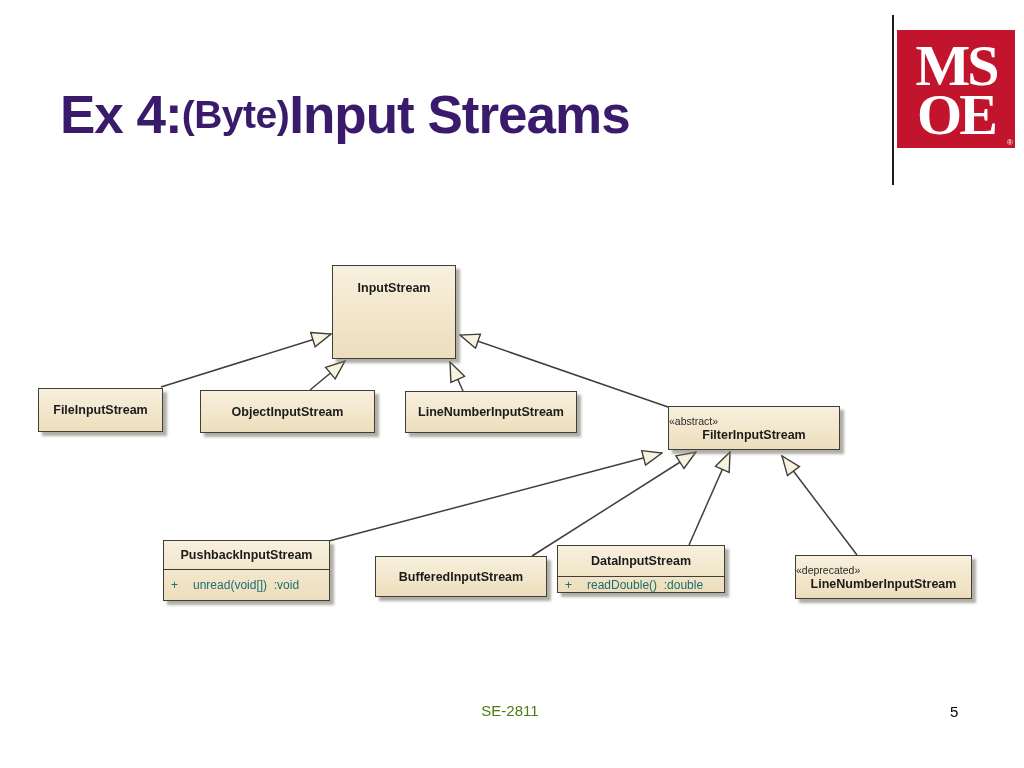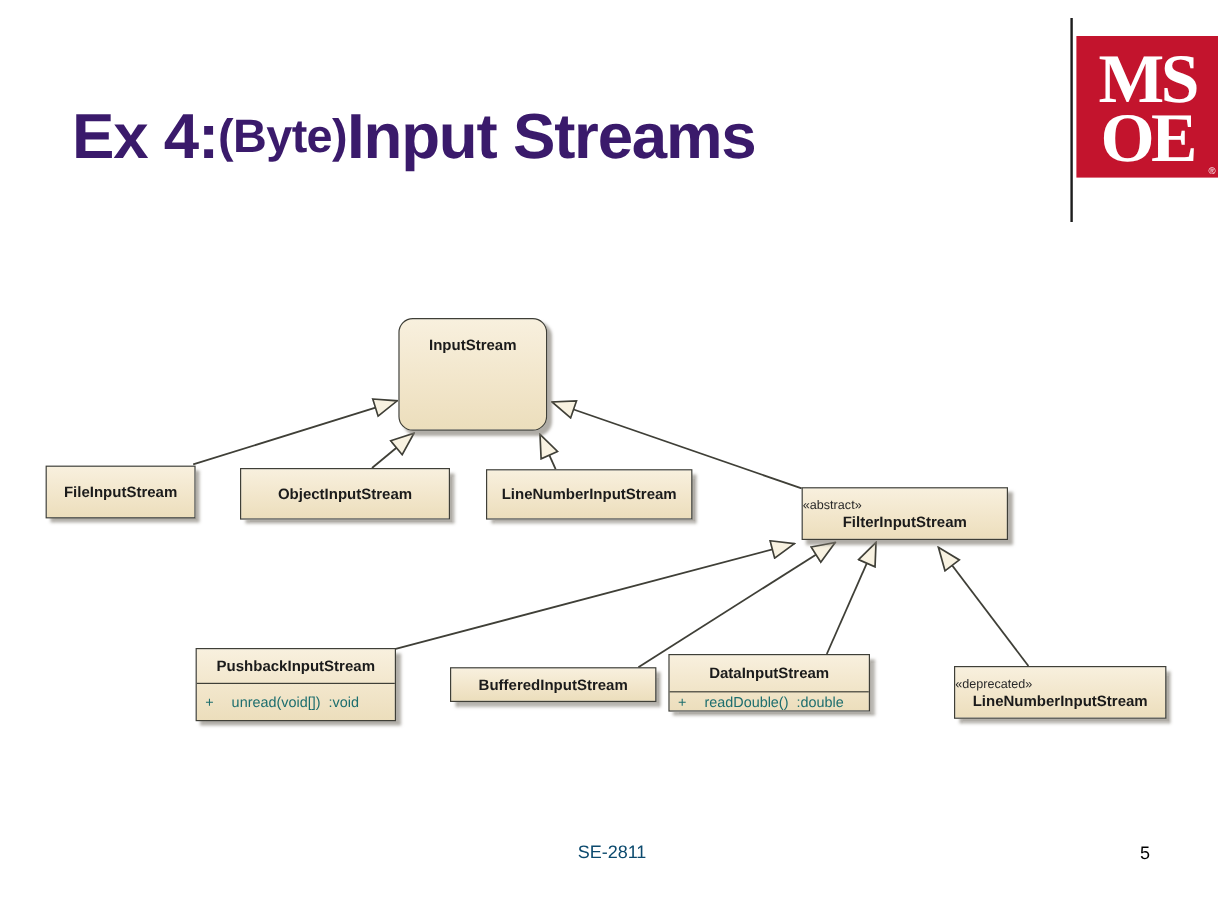--- a/index.html
+++ b/index.html
@@ -41,32 +41,32 @@
   .uml-box{
     position:absolute;box-sizing:border-box;z-index:1;
     background:linear-gradient(180deg,#f8f0de 0%,#f2e6cb 55%,#ecdebc 100%);
     border:1.5px solid #3f3f37;
     box-shadow:4px 4px 2.5px rgba(128,123,113,0.62);
     display:flex;flex-direction:column;color:#1b1b1b;
   }
   .cls-name{font-weight:bold;font-size:12.5px;text-align:center;width:100%;}
   .stereo{font-size:10.5px;text-align:left;width:100%;color:#2a2a2a;line-height:13px;}
   .center-v{justify-content:center;}
-  .top-name{justify-content:flex-start;padding-top:15px;border-radius:12px;}
+  .top-name{justify-content:flex-start;padding-top:15px;}
   .head{flex:0 0 auto;display:flex;flex-direction:column;justify-content:center;}
   .methods{
     border-top:1.5px solid #3f3f37;flex:1 1 auto;
     display:flex;align-items:center;padding:0 7px;gap:15px;
     font-size:12px;color:#1d6e6e;white-space:pre;overflow:visible;
   }
 
   
   .footer-block{
     position:absolute;left:370px;top:702px;width:280px;
-    text-align:center;font-size:15px;line-height:17.5px;color:#0c4a6e;
+    text-align:center;font-size:15px;line-height:17.5px;color:#4d7c0f;
   }
   .page-number{
     position:absolute;left:950px;top:703px;font-size:15px;color:#000;
   }
 </style>
 </head>
 <body>
 
 <div class="slide-title">
   <span class="t-big">Ex 4:</span>
@@ -121,21 +121,21 @@
 <div class="uml-box" style="left:163px;top:540px;width:167px;height:61px">
   <div class="head" style="height:28px">
     <div class="cls-name">PushbackInputStream</div>
   </div>
   <div class="methods">
     <span>+</span>
     <span>unread(void[])  :void</span>
   </div>
 </div>
 
-<div class="uml-box center-v" style="left:375px;top:556px;width:172px;height:29px">
+<div class="uml-box center-v" style="left:375px;top:556px;width:172px;height:41px">
   <div class="cls-name">BufferedInputStream</div>
 </div>
 
 <div class="uml-box" style="left:557px;top:545px;width:168px;height:48px">
   <div class="head" style="height:30px">
     <div class="cls-name">DataInputStream</div>
   </div>
   <div class="methods">
     <span>+</span>
     <span>readDouble()  :double</span>

